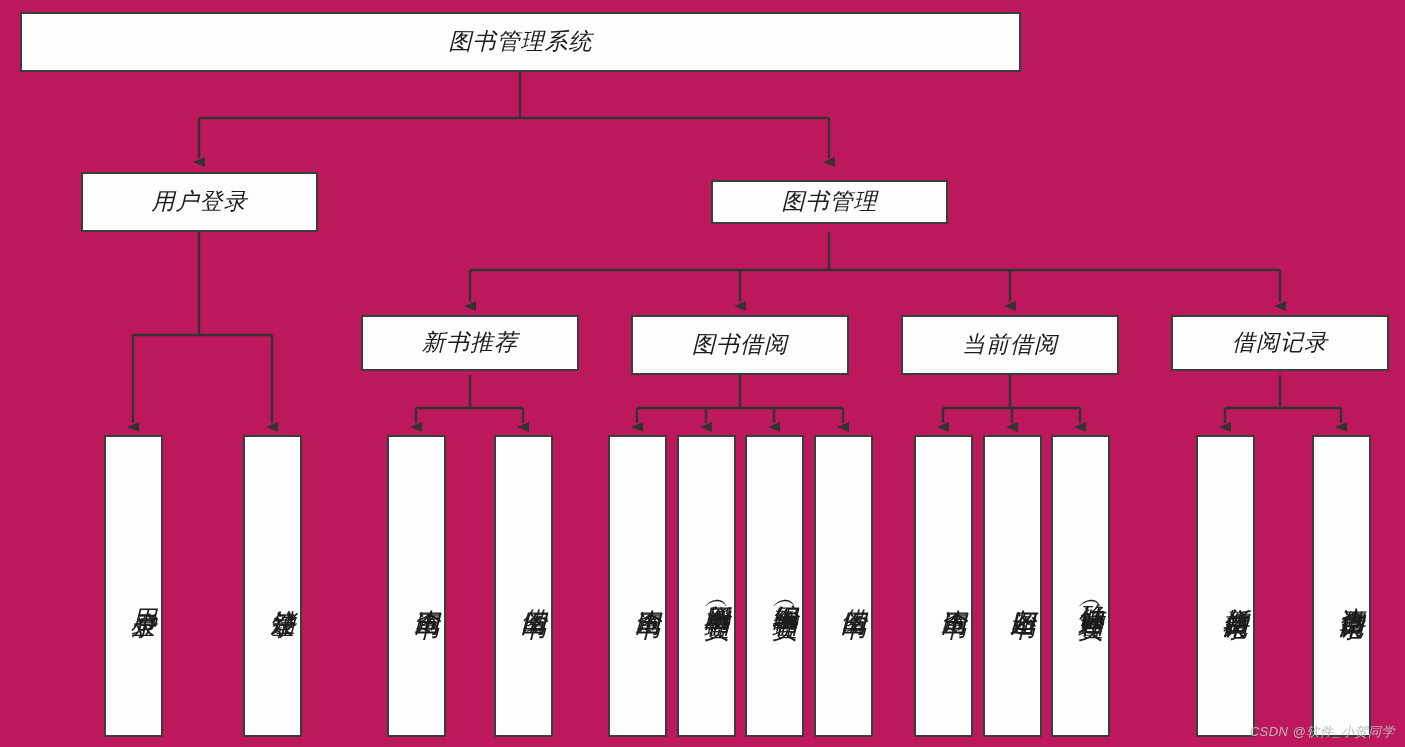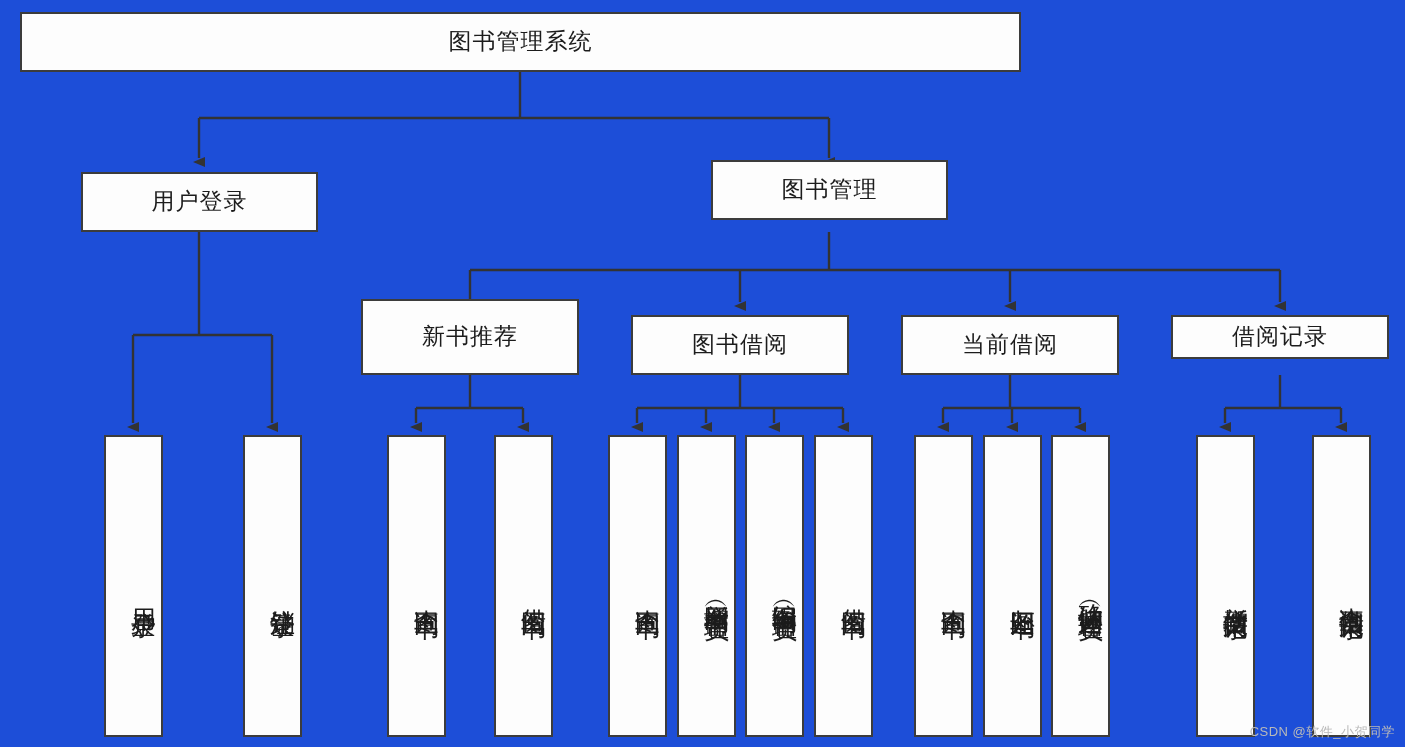--- a/index.html
+++ b/index.html
@@ -7,22 +7,23 @@
     padding: 0;
     background: #ffffff;
   }
   body {
     font-family: "Liberation Sans", "DejaVu Sans", sans-serif;
   }
   #canvas {
     position: relative;
     width: 1405px;
     height: 747px;
-    background: #1d4ed8;
+    background: #be185d;
     overflow: hidden;
+    font-style: italic;
   }
   #diagram-svg {
     position: absolute;
     left: 0;
     top: 0;
     width: 1405px;
     height: 747px;
   }
   .node {
     position: absolute;
@@ -119,34 +120,34 @@
     </g>
   </svg>
 
   <div class="node horiz" style="left:20px; top:12px; width:1001px; height:60px;">
     <span>图书管理系统</span>
   </div>
 
   <div class="node horiz" style="left:81px; top:172px; width:237px; height:60px;">
     <span>用户登录</span>
   </div>
-  <div class="node horiz" style="left:711px; top:160px; width:237px; height:60px;">
+  <div class="node horiz" style="left:711px; top:180px; width:237px; height:44px;">
     <span>图书管理</span>
   </div>
 
-  <div class="node horiz" style="left:361px; top:299px; width:218px; height:76px;">
+  <div class="node horiz" style="left:361px; top:315px; width:218px; height:56px;">
     <span>新书推荐</span>
   </div>
   <div class="node horiz" style="left:901px; top:315px; width:218px; height:60px;">
     <span>当前借阅</span>
   </div>
   <div class="node horiz" style="left:631px; top:315px; width:218px; height:60px;">
     <span>图书借阅</span>
   </div>
-  <div class="node horiz" style="left:1171px; top:315px; width:218px; height:44px;">
+  <div class="node horiz" style="left:1171px; top:315px; width:218px; height:56px;">
     <span>借阅记录</span>
   </div>
 
   <div class="node vert" style="left:104px; top:435px; width:59px; height:302px;">
     <span class="vlabel">用户登录</span>
   </div>
   <div class="node vert" style="left:243px; top:435px; width:59px; height:302px;">
     <span class="vlabel">注销登录</span>
   </div>
 

